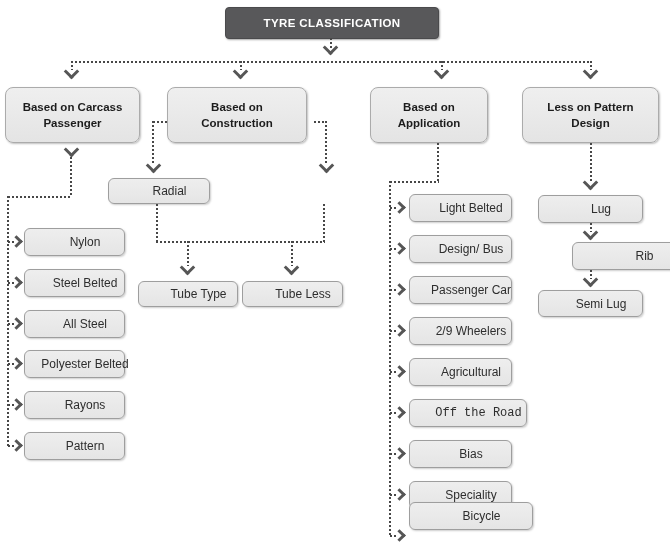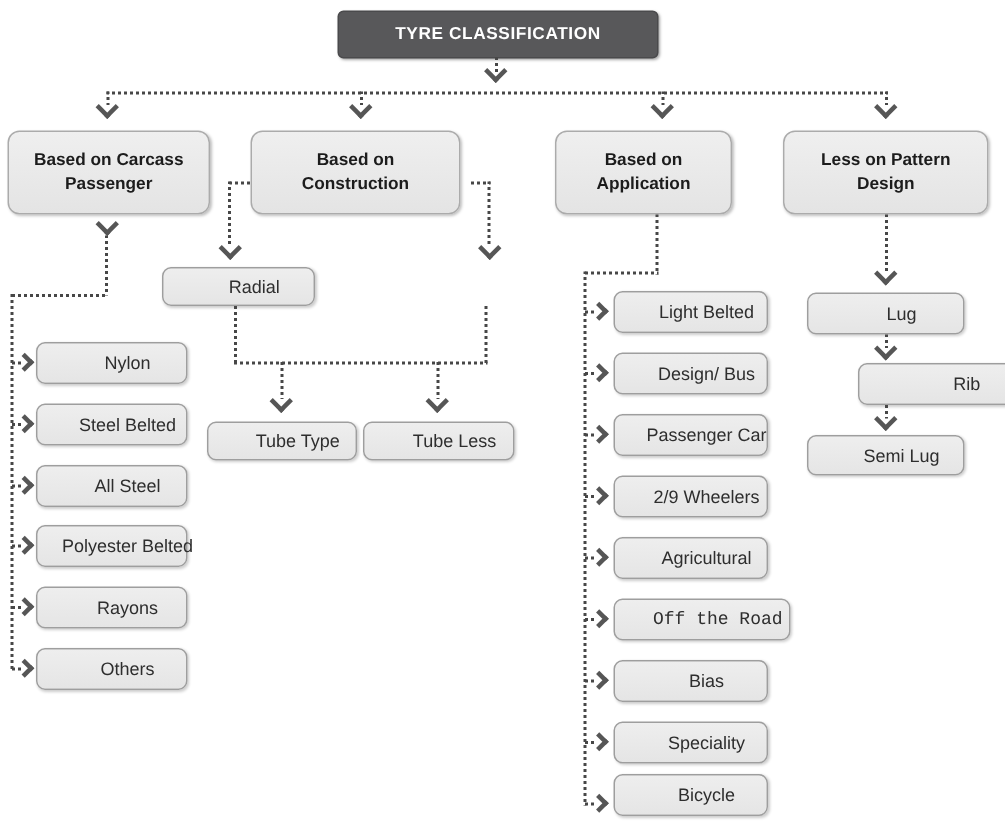--- a/index.html
+++ b/index.html
@@ -84,21 +84,21 @@
   <div class="h" style="left:8px;top:363px;width:7px;"></div>
   <span class="cr" style="left:12px;top:359px;"></span>
   <div class="item" style="left:24px;top:350px;width:101px;height:28px;">Polyester Belted</div>
 
   <div class="h" style="left:8px;top:404px;width:7px;"></div>
   <span class="cr" style="left:12px;top:400px;"></span>
   <div class="item" style="left:24px;top:391px;width:101px;height:28px;">Rayons</div>
 
   <div class="h" style="left:8px;top:445px;width:7px;"></div>
   <span class="cr" style="left:12px;top:441px;"></span>
-  <div class="item" style="left:24px;top:432px;width:101px;height:28px;">Others</div>
+  <div class="item" style="left:24px;top:432px;width:101px;height:28px;">Pattern</div>
 
   <div class="h" style="left:153px;top:121px;width:15px;"></div>
   <div class="v" style="left:152px;top:121px;height:43px;"></div>
   <span class="cd" style="left:148px;top:160px;"></span>
   <div class="item" style="left:108px;top:178px;width:102px;height:26px;">Radial</div>
 
   <div class="h" style="left:314px;top:121px;width:13px;"></div>
   <div class="v" style="left:325px;top:121px;height:43px;"></div>
   <span class="cd" style="left:321px;top:160px;"></span>
 
@@ -143,21 +143,21 @@
   <div class="h" style="left:390px;top:453px;width:7px;"></div>
   <span class="cr" style="left:395px;top:449px;"></span>
   <div class="item" style="left:409px;top:440px;width:103px;height:28px;">Bias</div>
 
   <div class="h" style="left:390px;top:494px;width:7px;"></div>
   <span class="cr" style="left:395px;top:490px;"></span>
   <div class="item" style="left:409px;top:481px;width:103px;height:28px;">Speciality</div>
 
   <div class="h" style="left:390px;top:535px;width:7px;"></div>
   <span class="cr" style="left:395px;top:531px;"></span>
-  <div class="item" style="left:409px;top:516px;width:103px;height:28px;">Bicycle</div>
+  <div class="item" style="left:409px;top:502px;width:124px;height:28px;">Bicycle</div>
 
   <div class="v" style="left:590px;top:143px;height:39px;"></div>
   <span class="cd" style="left:585px;top:177px;"></span>
   <div class="item" style="left:538px;top:195px;width:105px;height:28px;">Lug</div>
 
   <div class="v" style="left:590px;top:223px;height:9px;"></div>
   <span class="cd" style="left:585px;top:227px;"></span>
   <div class="item" style="left:538px;top:242px;width:124px;height:28px;margin-left:34px;">Rib</div>
 
   <div class="v" style="left:590px;top:270px;height:9px;"></div>

